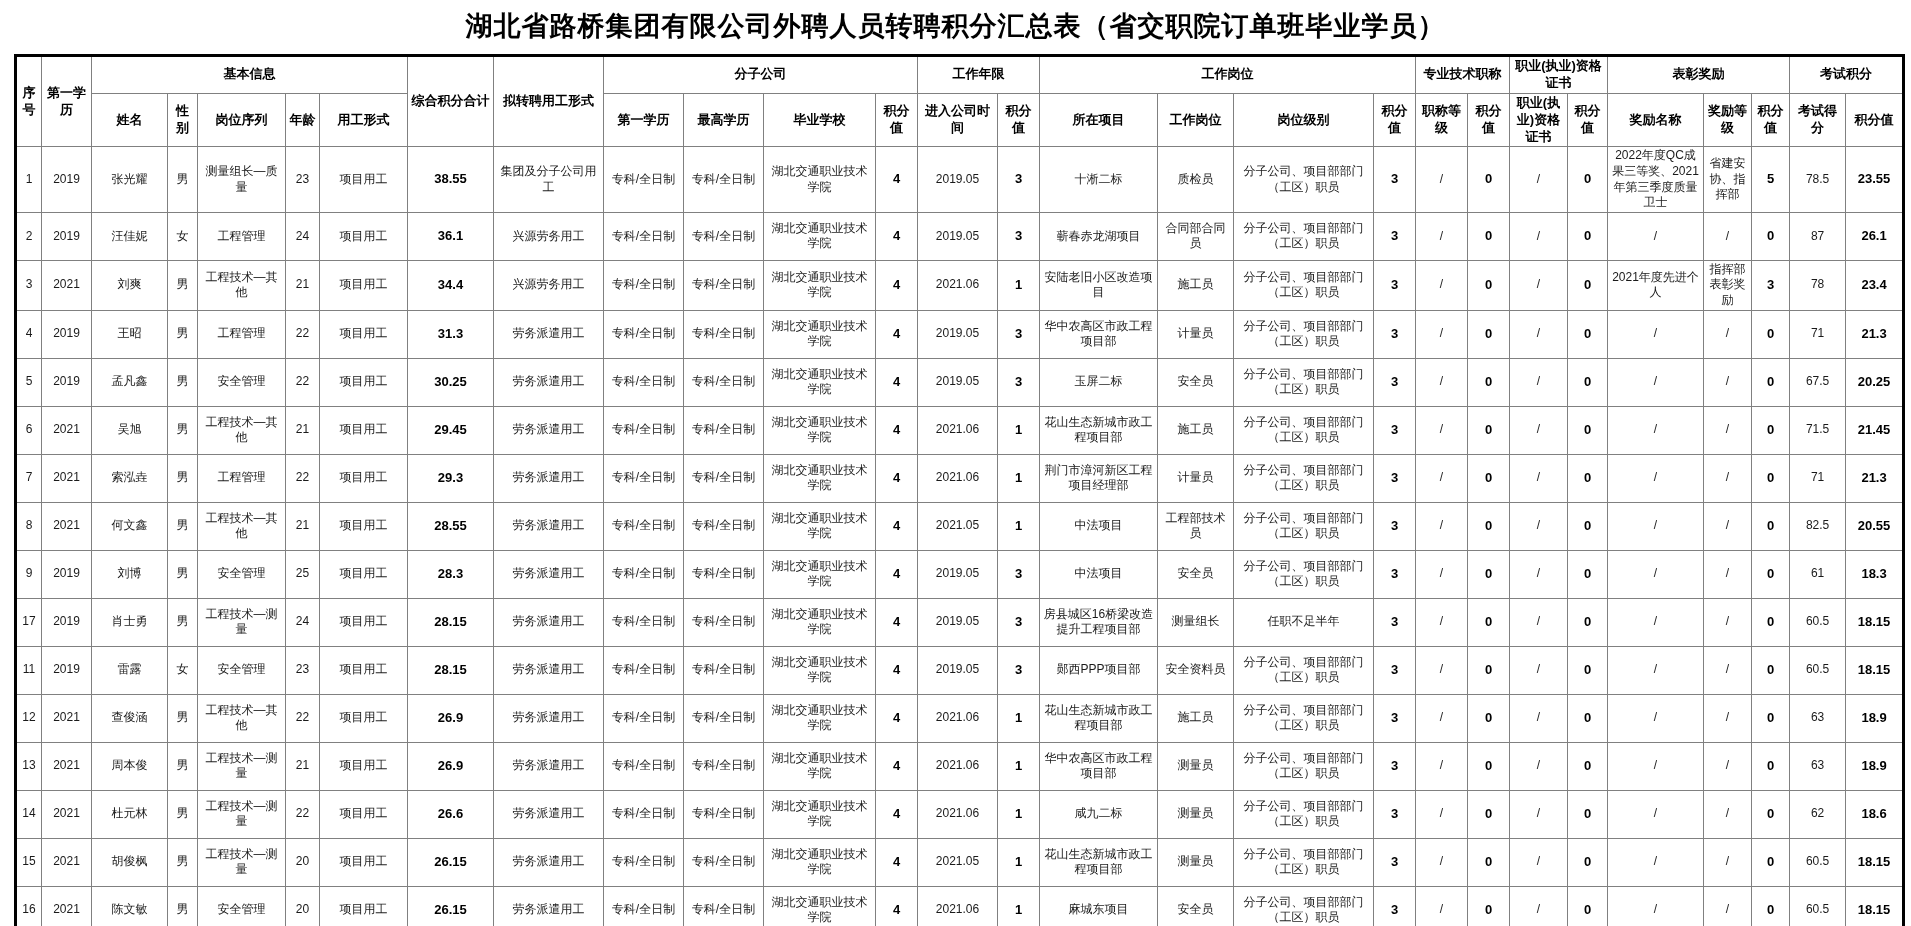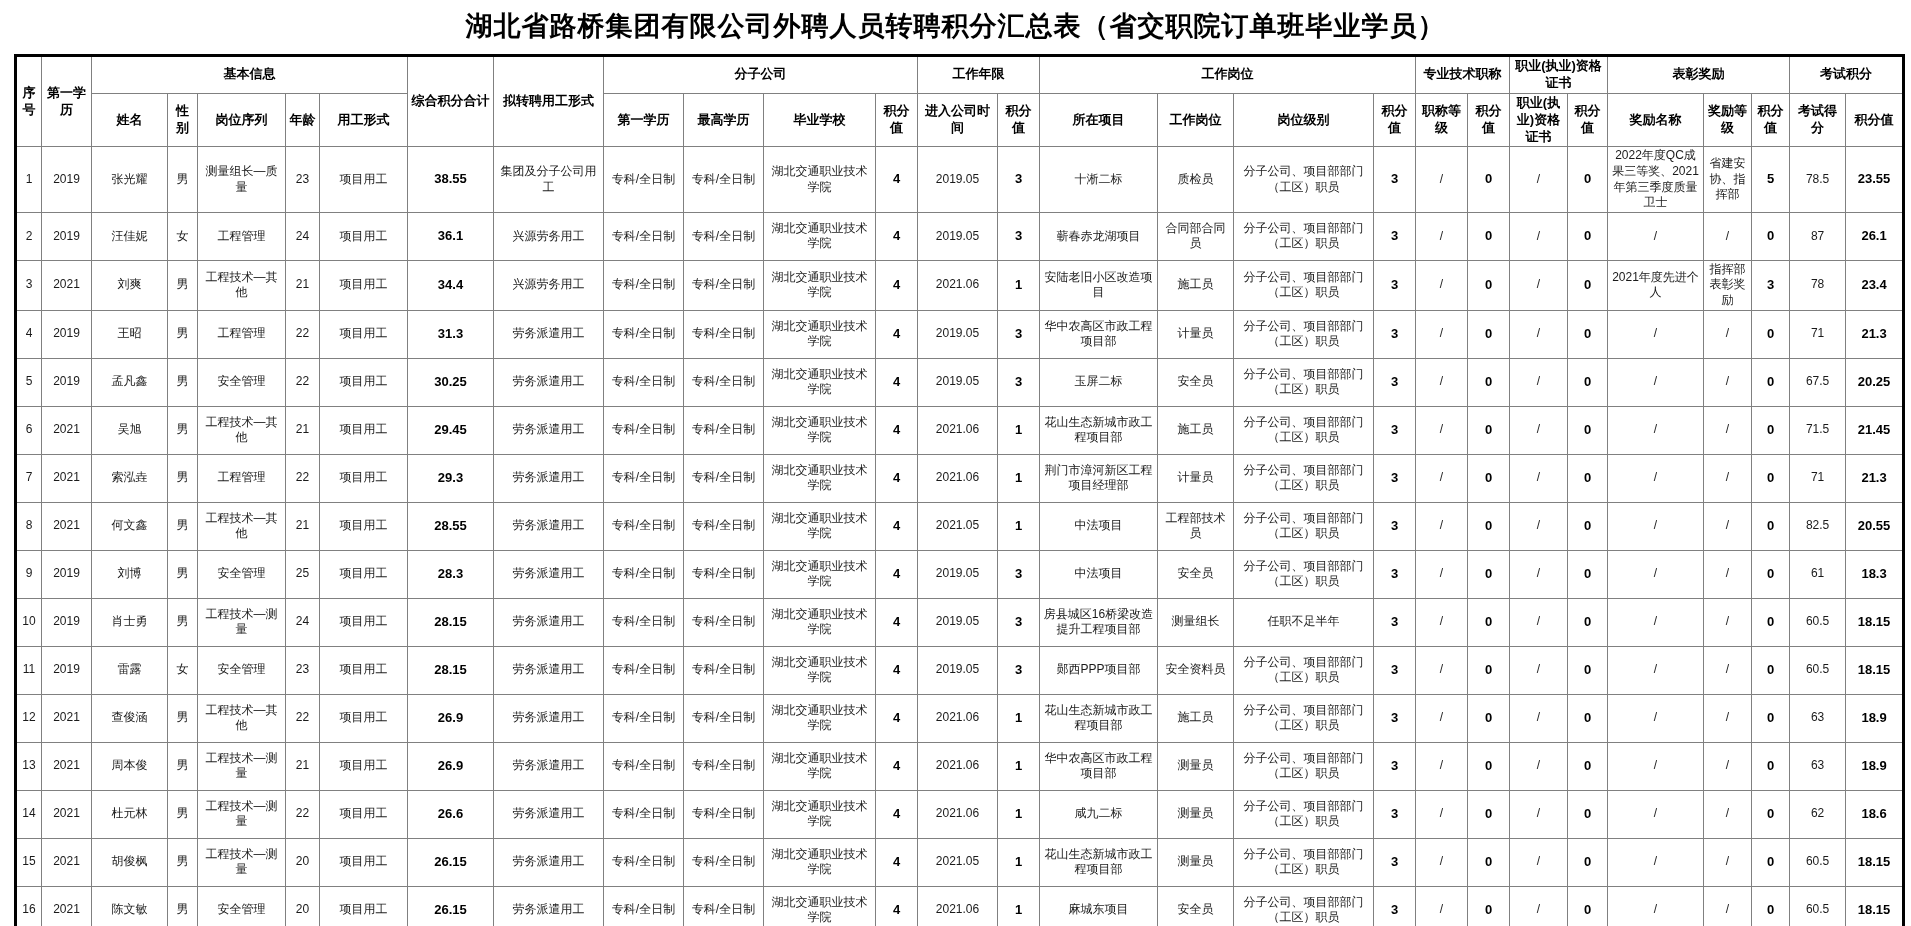--- a/index.html
+++ b/index.html
@@ -360,21 +360,21 @@
           <td class="bold">0</td>
           <td>/</td>
           <td class="bold">0</td>
           <td>/</td>
           <td>/</td>
           <td class="bold">0</td>
           <td>61</td>
           <td class="bold">18.3</td>
         </tr>
         <tr>
-          <td>10</td>
+          <td>17</td>
           <td>2019</td>
           <td>肖士勇</td>
           <td>男</td>
           <td>工程技术—测量</td>
           <td>24</td>
           <td>项目用工</td>
           <td class="bold">28.15</td>
           <td>劳务派遣用工</td>
           <td>专科/全日制</td>
           <td>专科/全日制</td>

